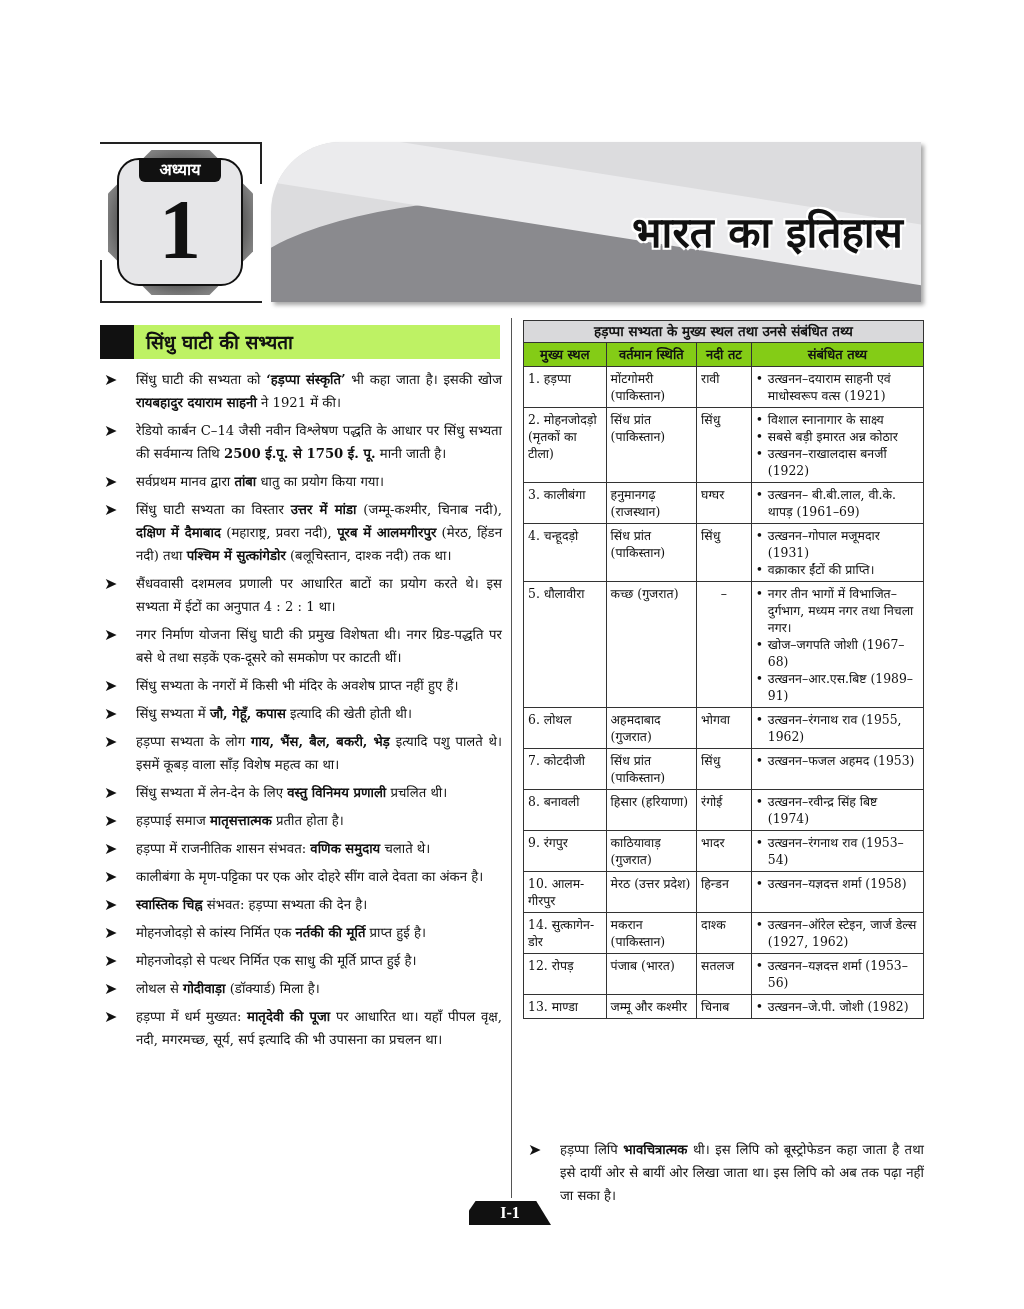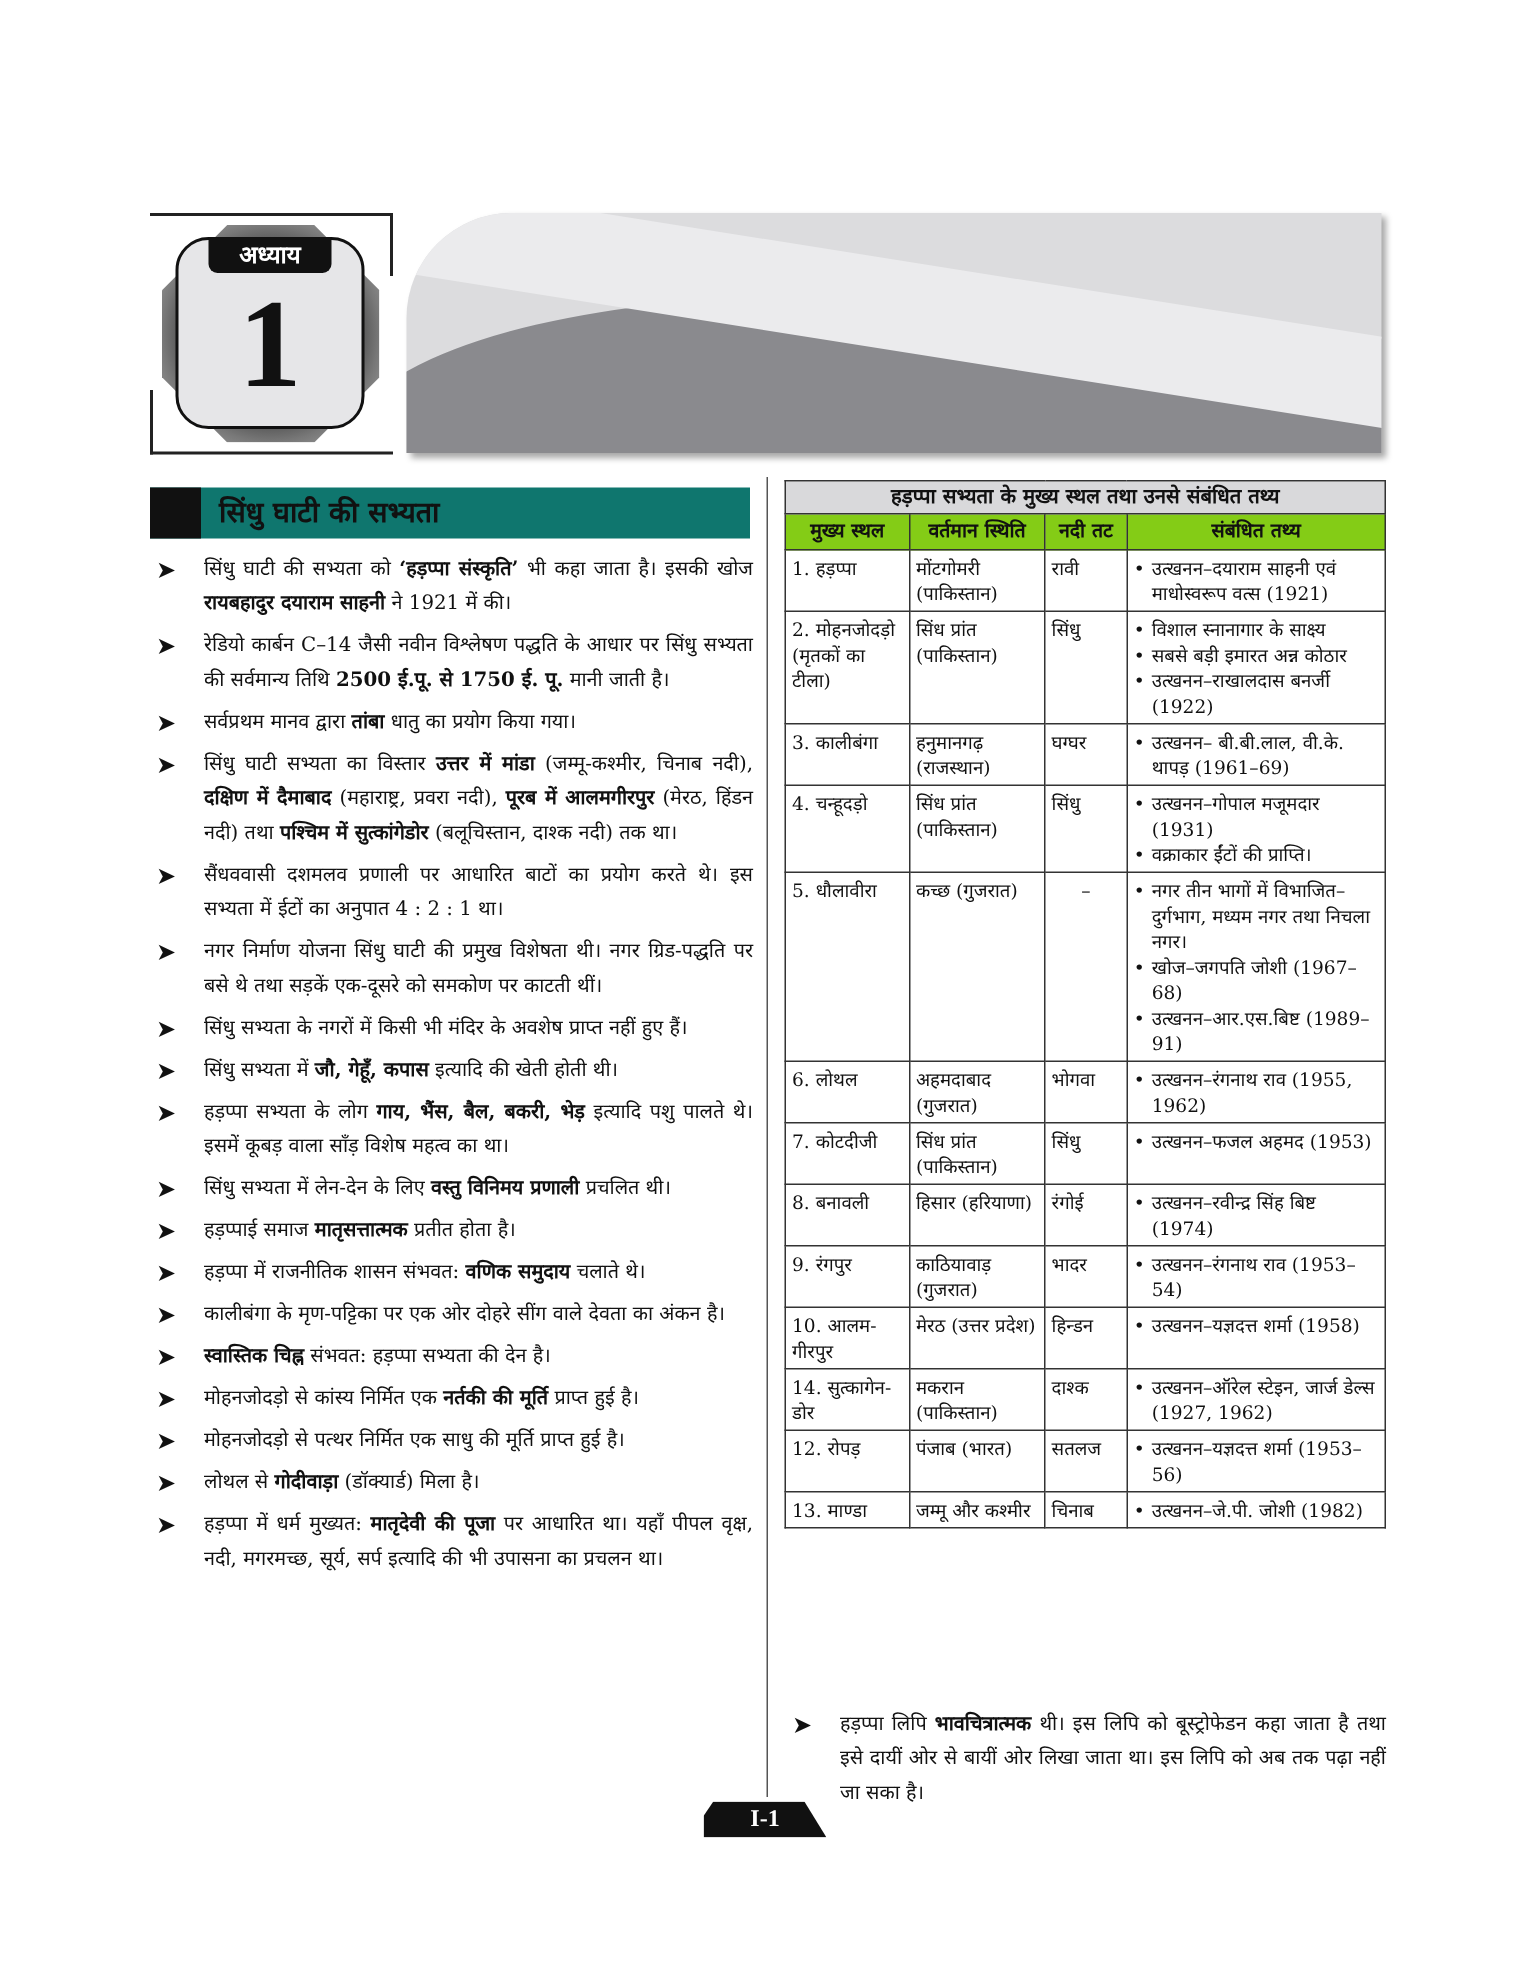--- a/index.html
+++ b/index.html
@@ -27,21 +27,21 @@
   .banner .sweep1 { position:absolute; left:-40px; top:60px; width:1500px; height:400px;
                     background:#ececee; border-radius:50%; transform:rotate(8deg); }
   .banner .sweep2 { position:absolute; left:-60px; top:85px; width:1400px; height:400px;
                     background:#8a8a8e; border-radius:50%; transform:rotate(10deg); }
   .banner-title { position:absolute; right:18px; top:60px; font-family:"DejaVu Sans", sans-serif;
                   font-weight:bold; font-size:42px; color:#111;
                   text-shadow:-2px -2px 0 #fff, 2px -2px 0 #fff, -2px 2px 0 #fff, 2px 2px 0 #fff; }
 
   
   .section-head { position:absolute; left:100px; top:325px; width:400px; height:34px;
-                  background:#0f766e; }
+                  background:#bef264; }
   .section-head .blk { position:absolute; left:0; top:0; width:34px; height:34px; background:#111; }
   .section-head .txt { position:absolute; left:46px; top:0; line-height:34px;
                        font-family:"DejaVu Sans", sans-serif; font-weight:bold; font-size:19px; }
 
   .bullets { position:absolute; left:100px; top:368px; width:402px; margin:0; padding:0; list-style:none; }
   .bullets li { position:relative; padding-left:36px; font-size:13.2px; line-height:23px;
                 text-align:justify; margin-bottom:5px; }
   .bullets li .arrow { position:absolute; left:4px; top:0; font-size:16px; line-height:23px; }
   .bullets b { font-weight:bold; }
 
@@ -82,20 +82,21 @@
   <div class="ln" style="left:0;top:118px;width:2px;height:43px;"></div>
 </div>
 <div class="chap-oct"></div>
 <div class="chap-card"></div>
 <div class="chap-label">अध्याय</div>
 <div class="chap-num">1</div>
 
 <div class="banner">
   <div class="sweep2"></div>
   <div class="sweep1" style="top:48px;height:60px;border-radius:0;transform:rotate(9deg);background:#ebebed;left:-20px;width:900px;"></div>
+  <div class="banner-title">भारत का इतिहास</div>
 </div>
 
 <div class="section-head">
   <div class="blk"></div>
   <div class="txt">सिंधु घाटी की सभ्यता</div>
 </div>
 
 <ul class="bullets" id="bullets">
     <li><span class="arrow">➤</span><span>सिंधु घाटी की सभ्यता को </span><b>‘हड़प्पा संस्कृति’</b><span> भी कहा जाता है। इसकी खोज </span><b>रायबहादुर दयाराम साहनी</b><span> ने 1921 में की।</span></li>
     <li><span class="arrow">➤</span><span>रेडियो कार्बन C–14 जैसी नवीन विश्लेषण पद्धति के आधार पर सिंधु सभ्यता की सर्वमान्य तिथि </span><b>2500 ई.पू. से 1750 ई. पू.</b><span> मानी जाती है।</span></li>

